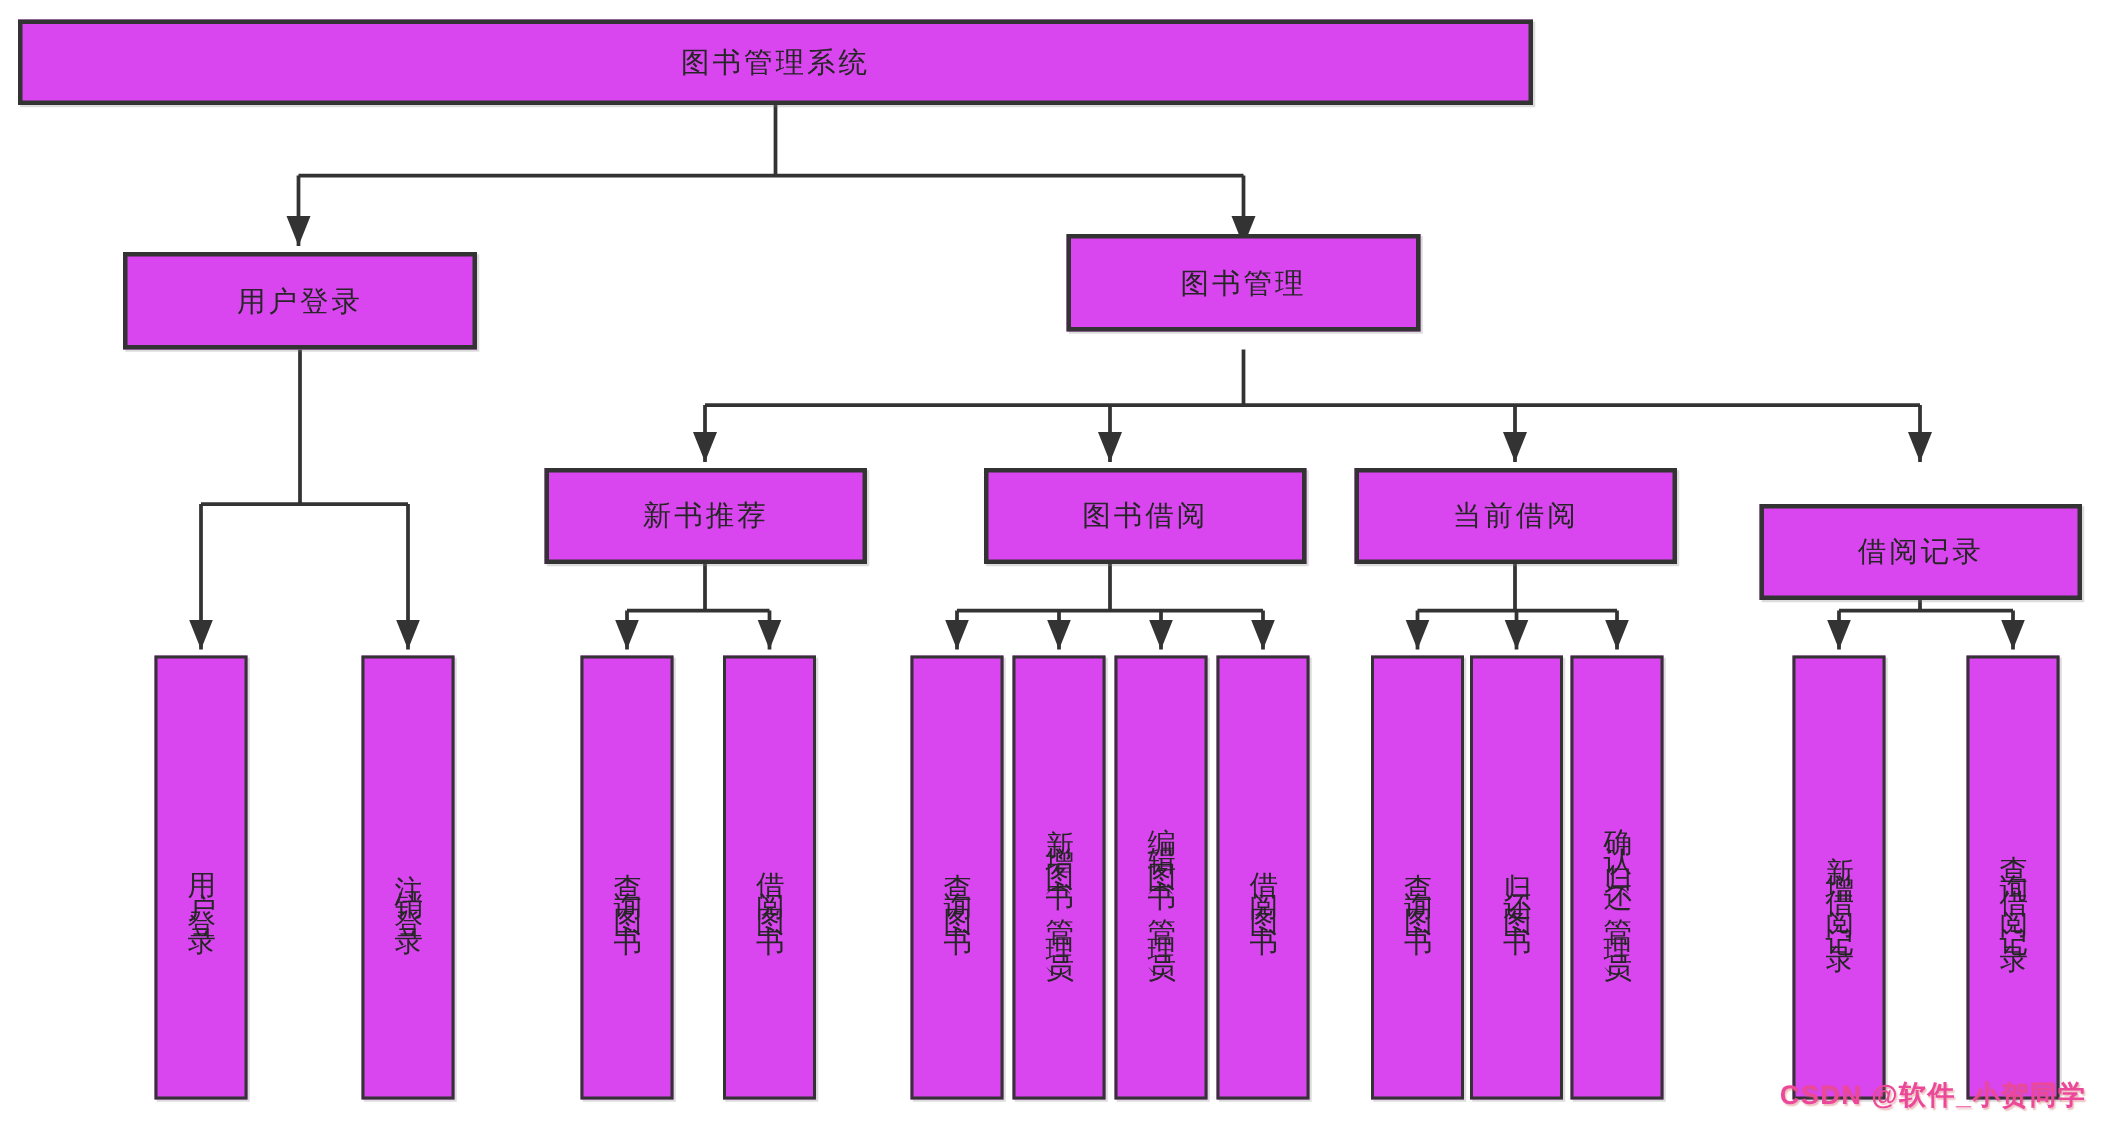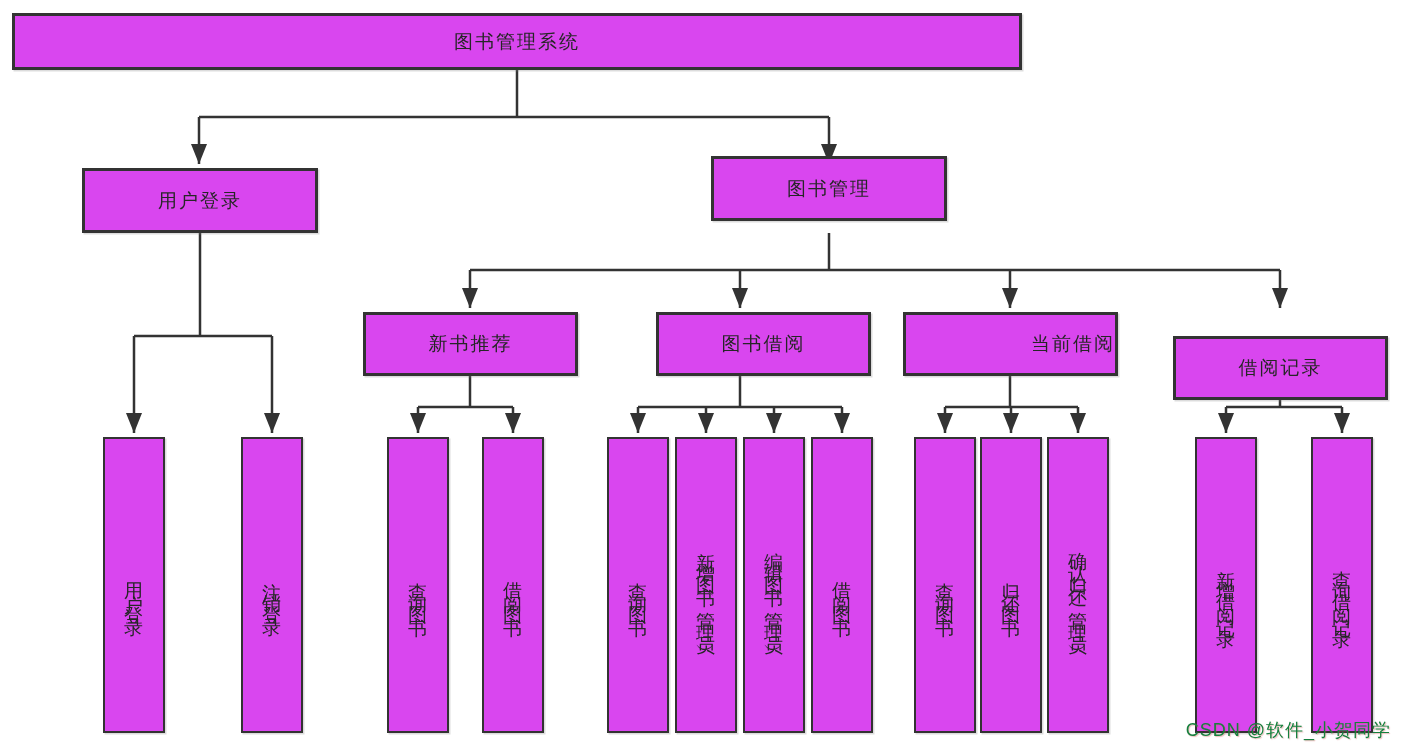--- a/index.html
+++ b/index.html
@@ -26,21 +26,21 @@
   .box .lbl { white-space: nowrap; }
   
   .root  { left: 12px;  top: 13px;  width: 1010px; height: 57px; }
   
   .l2-user { left: 82px;  top: 168px; width: 236px; height: 65px; }
   .l2-book { left: 711px; top: 156px; width: 236px; height: 65px; }
   
   .l3 { top: 312px; width: 215px; height: 64px; }
   .l3-a { left: 363px; }
   .l3-b { left: 656px; }
-  .l3-c { left: 903px; justify-content: flex-end; }
+  .l3-c { left: 903px; }
   .l3-d { left: 1173px; margin-top: 24px; }
   
   .leaf { top: 437px; width: 62px; height: 296px; border-width: 2.5px; }
   .leaf .lbl {
     writing-mode: vertical-rl; text-orientation: mixed;
     letter-spacing: 12px; margin-bottom: -12px;
     font-size: 19px; line-height: 1;
   }
   .leaf-1  { left: 103px; }
   .leaf-2  { left: 241px; }
@@ -50,23 +50,23 @@
   .leaf-6  { left: 675px; }
   .leaf-7  { left: 743px; }
   .leaf-8  { left: 811px; }
   .leaf-9  { left: 914px; }
   .leaf-10 { left: 980px; }
   .leaf-11 { left: 1047px; }
   .leaf-12 { left: 1195px; }
   .leaf-13 { left: 1311px; }
   .watermark {
     position: absolute; right: 14px; bottom: 5px;
-    font-size: 18px; color: #15803d; letter-spacing: 1px;
+    font-size: 18px; color: #ec4899; letter-spacing: 1px;
     text-shadow: 1px 1px 1px rgba(209,90,90,0.40);
-    z-index: 5; white-space: nowrap;
+    z-index: 5; white-space: nowrap; font-weight: bold;
   }
 </style>
 </head>
 <body>
 
 <div class="canvas">
 
   <svg class="connectors" width="1405" height="747" viewBox="0 0 1405 747" xmlns="http://www.w3.org/2000/svg">
     <defs>
       <marker id="arrow" markerUnits="strokeWidth" markerWidth="9" markerHeight="7" refX="8" refY="3.2" orient="auto">

